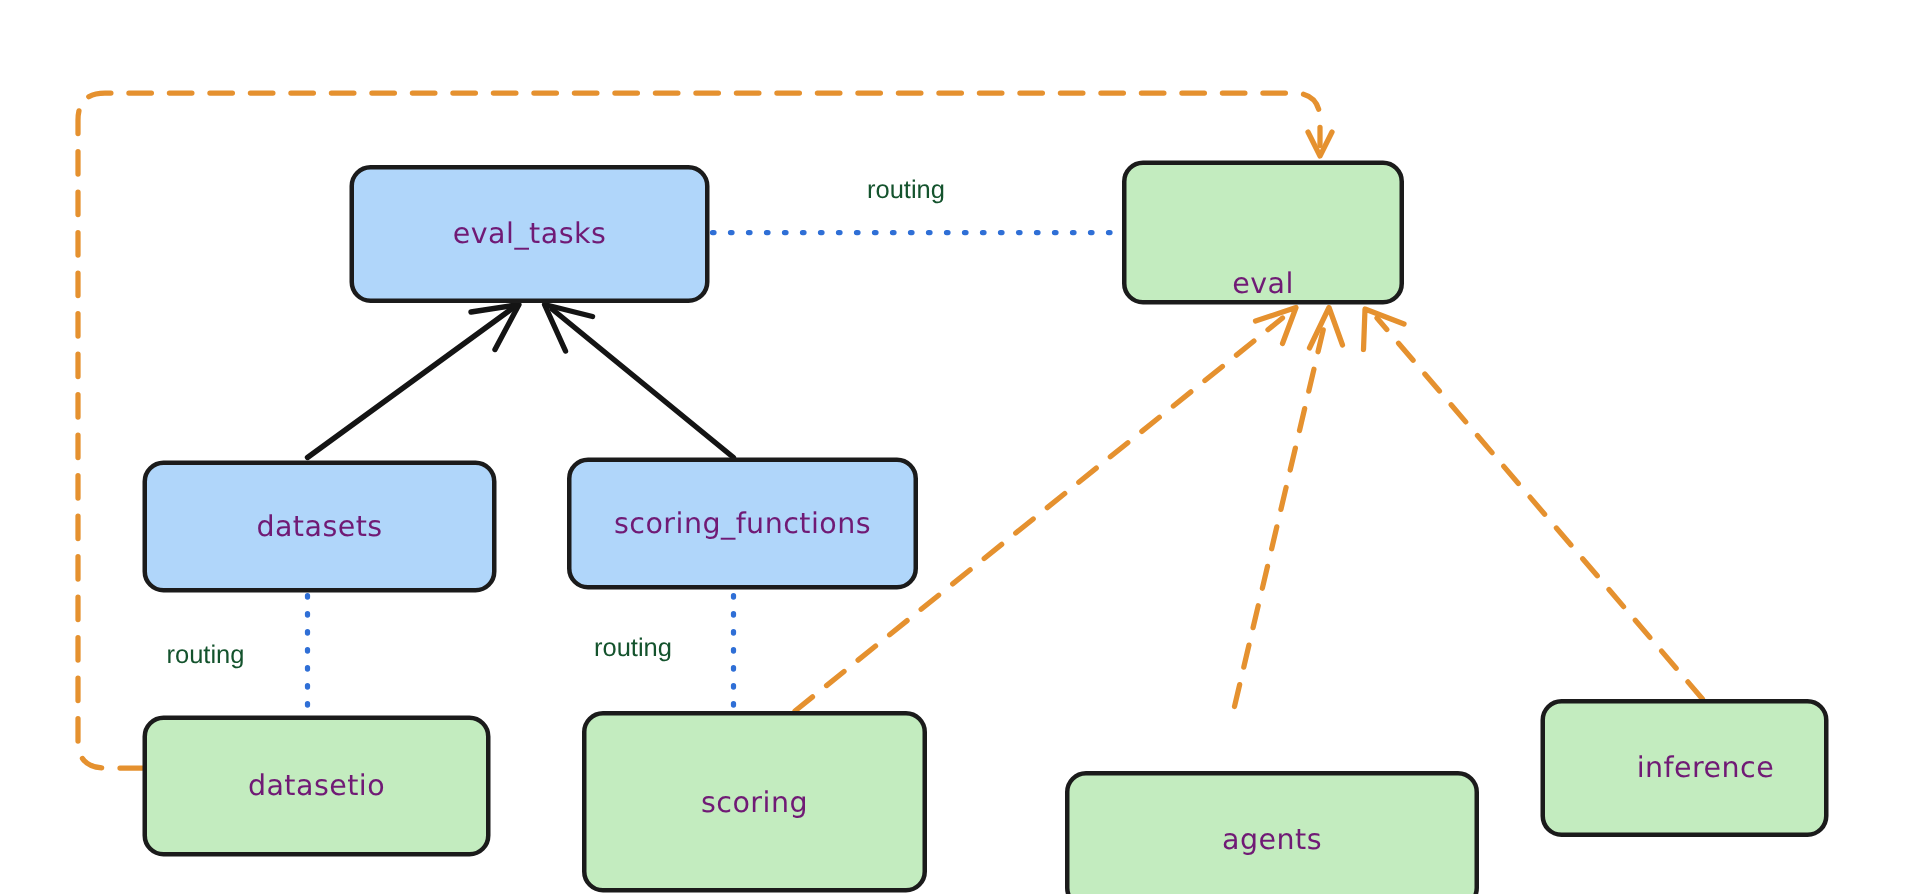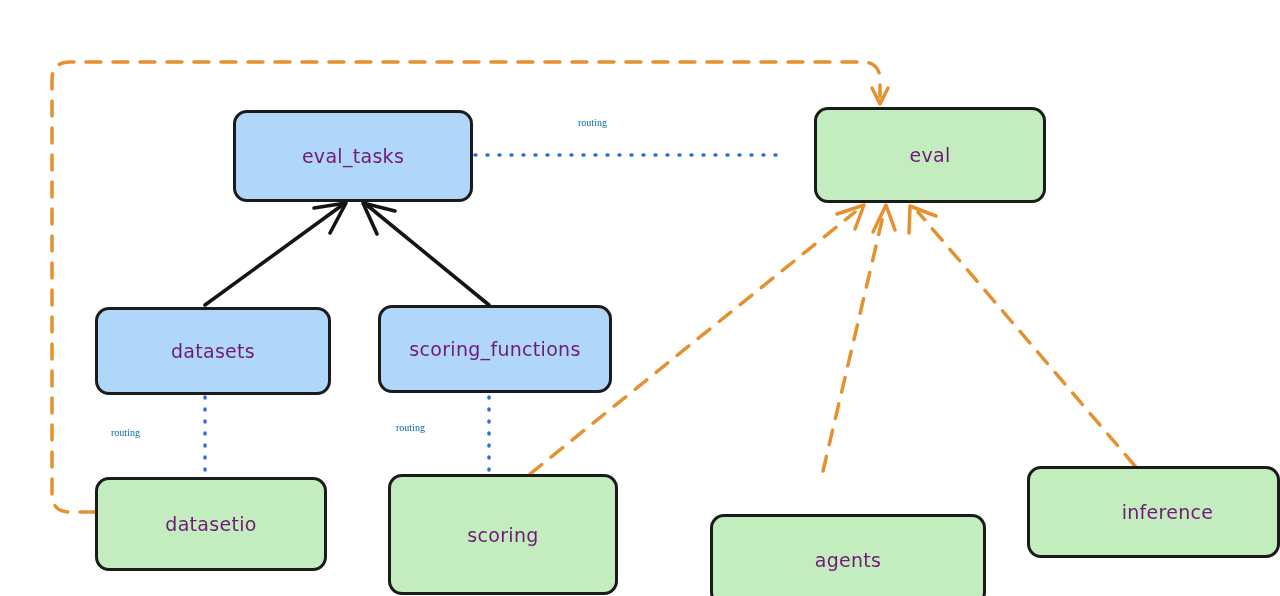--- a/index.html
+++ b/index.html
@@ -39,23 +39,23 @@
     font-size: 19px;
     color: #701a75;
     letter-spacing: 0.3px;
     white-space: nowrap;
   }
   .node.blue  { background: #b0d6fa; }
   .node.green { background: #c3ecbf; }
 
   .edge-label {
     position: absolute;
-    font-family: Liberation Serif, serif;
-    font-size: 10px;
-    color: #0369a1;
+    font-family: Liberation Sans, sans-serif;
+    font-size: 17px;
+    color: #14532d;
     white-space: nowrap;
     z-index: 6;
   }
 </style>
 </head>
 <body>
 
 <div id="canvas">
 
   <svg id="edges" viewBox="0 0 1280 596">
@@ -82,21 +82,21 @@
     <path d="M 314 208 L 346 203 L 330 233" fill="none" stroke="#141414" stroke-width="3.6" stroke-linecap="round" stroke-linejoin="round"></path>
 
     <path d="M 489 305 L 368 206" fill="none" stroke="#141414" stroke-width="3.6" stroke-linecap="round"></path>
     <path d="M 395 211 L 363 203 L 377 234" fill="none" stroke="#141414" stroke-width="3.6" stroke-linecap="round" stroke-linejoin="round"></path>
   </svg>
 
   <div class="node blue" style="left:233px; top:110px; width:240px; height:92px;">
     <span class="node-label">eval_tasks</span>
   </div>
 
-  <div class="node green" style="left:814px; top:107px; width:232px; height:96px;">
+  <div class="node green" style="left:748px; top:107px; width:188px; height:96px;align-items:flex-end;">
     <span class="node-label">eval</span>
   </div>
 
   <div class="node blue" style="left:95px; top:307px; width:236px; height:88px;justify-content:center;">
     <span class="node-label">datasets</span>
   </div>
 
   <div class="node blue" style="left:378px; top:305px; width:234px; height:88px;">
     <span class="node-label">scoring_functions</span>
   </div>
@@ -106,21 +106,21 @@
   </div>
 
   <div class="node green" style="left:388px; top:474px; width:230px; height:121px;">
     <span class="node-label">scoring</span>
   </div>
 
   <div class="node green" style="left:710px; top:471px; width:276px; height:92px;margin-top:43px;">
     <span class="node-label">agents</span>
   </div>
 
-  <div class="node green" style="left:1027px; top:466px; width:253px; height:92px;padding-left:28px;">
+  <div class="node green" style="left:1027px; top:466px; width:192px; height:92px;padding-left:28px;">
     <span class="node-label">inference</span>
   </div>
 
   <div class="edge-label" style="left:578px; top:117px;">routing</div>
 
   <div class="edge-label" style="left:111px; top:427px;">routing</div>
 
   <div class="edge-label" style="left:396px; top:422px;">routing</div>
 
 </div>

